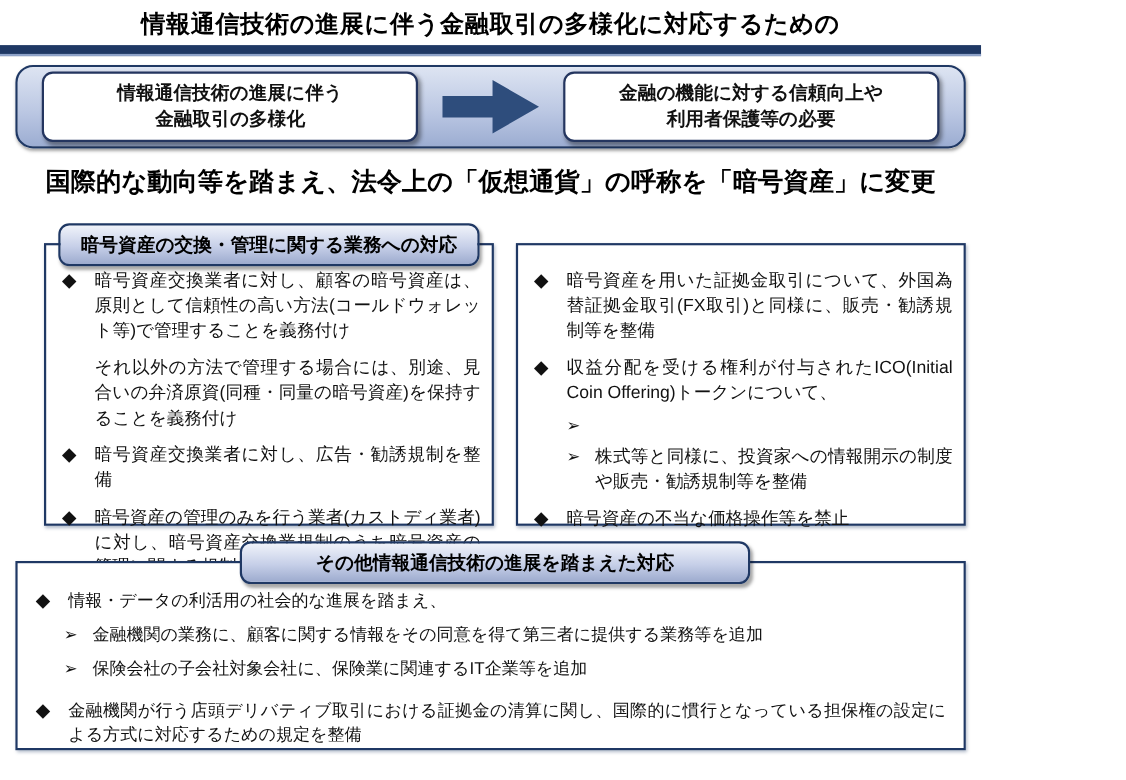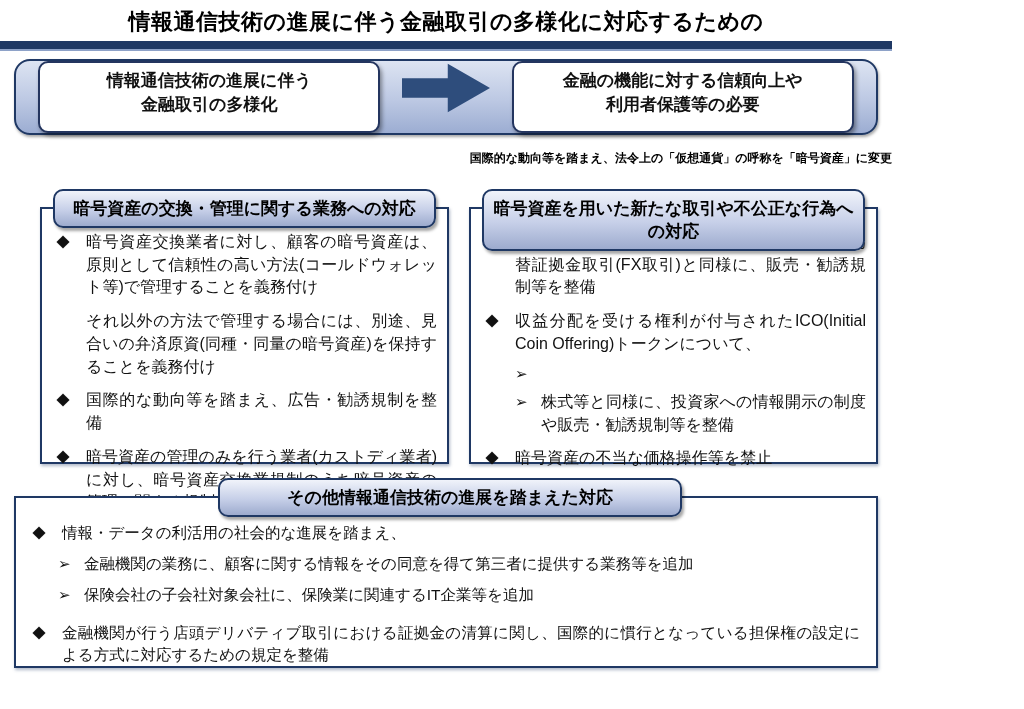--- a/index.html
+++ b/index.html
@@ -11,36 +11,36 @@
   .title{
     padding-top:7px;text-align:center;font-weight:bold;font-size:22px;
     line-height:1.32;color:#000;letter-spacing:.5px;
   }
   .divider{
     margin-top:5px;height:8px;background:#1f3864;border-bottom:2px solid #8ea2c8;
   }
   
   .band{
     margin:8px 14px 0;height:72px;border:2px solid #1f3864;border-radius:16px;
-    display:flex;justify-content:space-between;padding:0 22px;
+    display:flex;align-items:center;justify-content:space-between;padding:0 22px;
     background:linear-gradient(180deg,#dde4f2 0%,#bcc8e3 55%,#9cadd2 100%);
     box-shadow:1px 2px 3px rgba(0,0,0,.35);
   }
   .flow-box{
     width:40.5%;background:#fff;border:2px solid #24355f;border-radius:10px;
     text-align:center;font-weight:bold;font-size:17px;line-height:1.4;
     padding:6px 4px;box-shadow:2px 3px 4px rgba(0,0,0,.4);
   }
   .arrow{
     width:88px;height:54px;background:#2e4d7c;
     clip-path:polygon(0 32%,52% 32%,52% 5%,100% 50%,52% 95%,52% 68%,0 68%);
   }
   
   .subtitle{
-    margin-top:15px;text-align:right;font-weight:bold;font-size:12px;color:#000;
+    margin-top:15px;text-align:center;font-weight:bold;font-size:23px;color:#000;
   }
   
   .columns{display:flex;gap:20px;margin:40px 14px 0;padding-left:26px;}
   .panel{
     position:relative;border:2px solid #1f3864;background:#fff;
     box-shadow:1px 2px 3px rgba(31,56,100,.35);
   }
   .columns .panel{flex:1;height:253px;}
   .pill{
     position:absolute;top:-20px;left:11px;right:11px;
@@ -97,31 +97,30 @@
         <div class="li">
           <span class="mk">◆</span>
           <span class="tx">暗号資産交換業者に対し、顧客の暗号資産は、原則として信頼性の高い方法(コールドウォレット等)で管理することを義務付け</span>
         </div>
         <div class="li plain">
           <span class="mk"></span>
           <span class="tx">それ以外の方法で管理する場合には、別途、見合いの弁済原資(同種・同量の暗号資産)を保持することを義務付け</span>
         </div>
         <div class="li">
           <span class="mk">◆</span>
-          <span class="tx">国際的な動向等を踏まえ、広告・勧誘規制を整備</span>
+          <span class="tx">暗号資産交換業者に対し、広告・勧誘規制を整備</span>
         </div>
         <div class="li">
           <span class="mk">◆</span>
           <span class="tx">暗号資産の管理のみを行う業者(カストディ業者)に対し、暗号資産交換業規制のうち暗号資産の管理に関する規制を適用</span>
         </div>
       </div>
     </section>
 
     <section class="panel">
-      <div class="pill">暗号資産を用いた新たな取引や不公正な行為への対応</div>
       <div class="items">
         <div class="li">
           <span class="mk">◆</span>
           <span class="tx">暗号資産を用いた証拠金取引について、外国為替証拠金取引(FX取引)と同様に、販売・勧誘規制等を整備</span>
         </div>
         <div class="li">
           <span class="mk">◆</span>
           <span class="tx">収益分配を受ける権利が付与されたICO(Initial Coin Offering)トークンについて、</span>
         </div>
         <div class="li sub">

